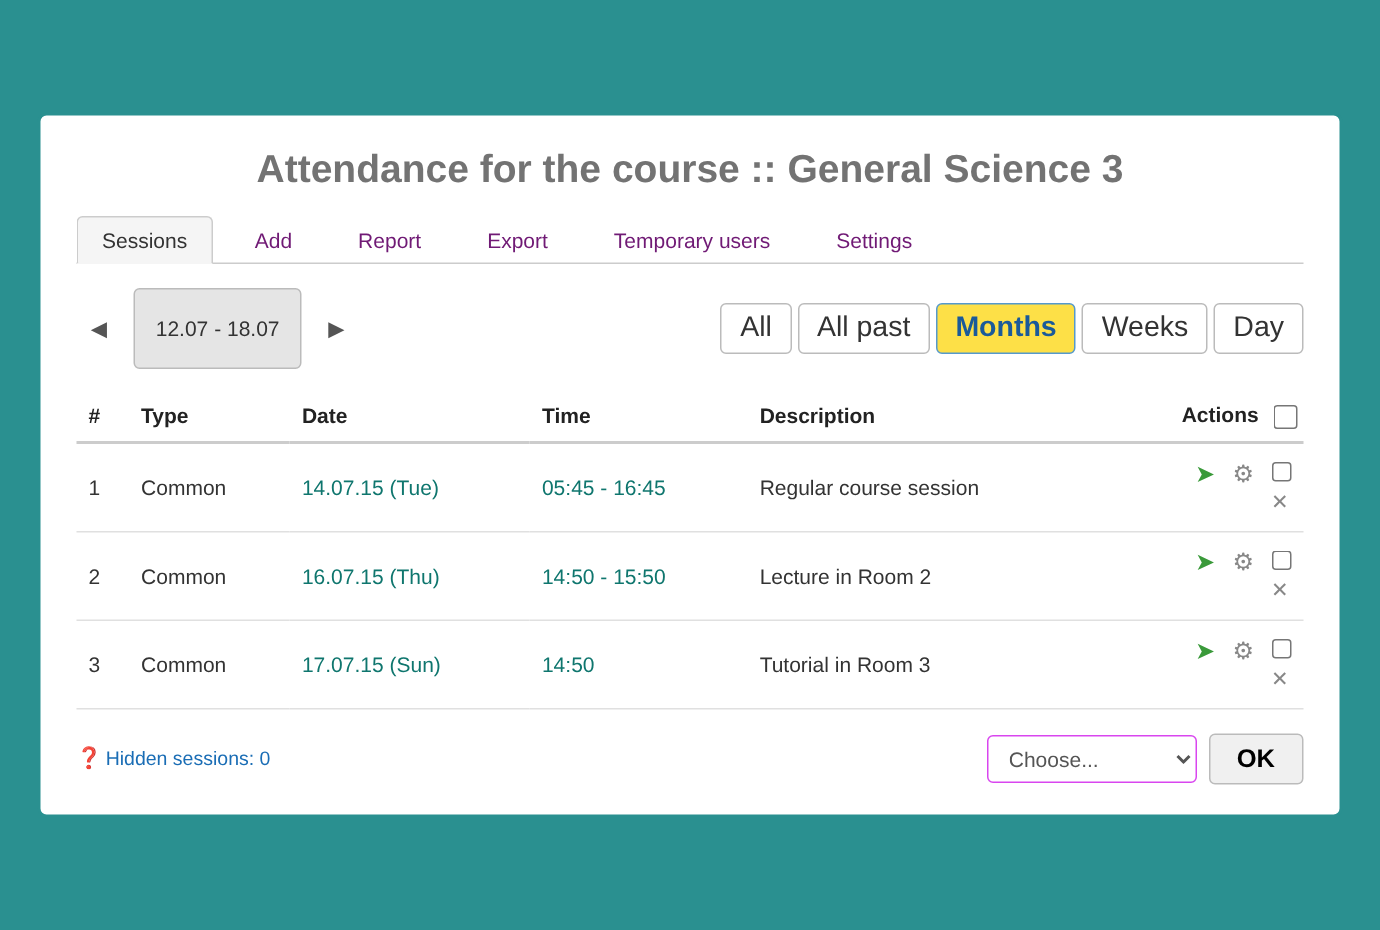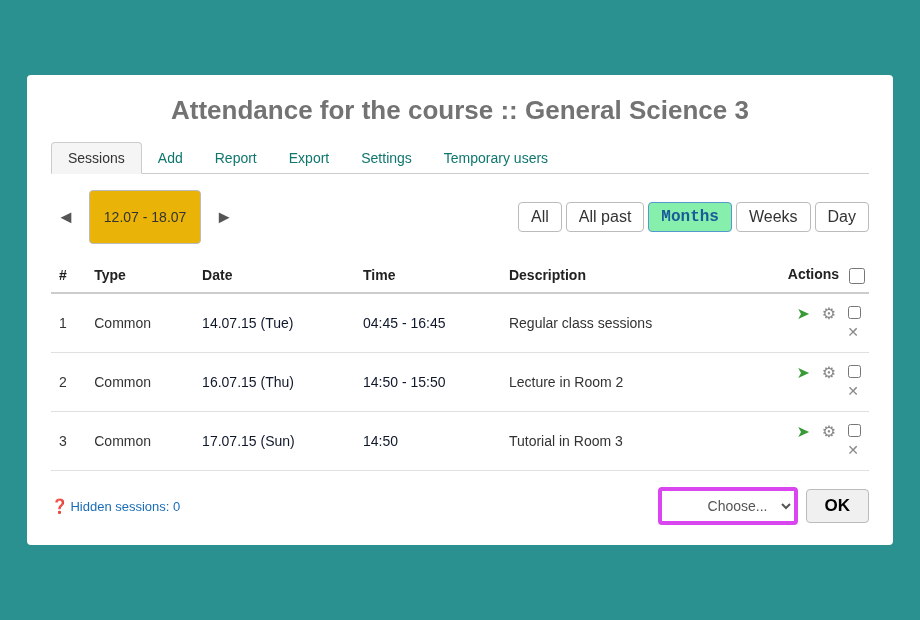--- a/index.html
+++ b/index.html
@@ -23,27 +23,27 @@
       font-size: 26px;
       font-weight: bold;
       text-align: center;
       margin-bottom: 16px;
       color: #737373;
     }
     .tabs {
       display: flex;
       border-bottom: 1px solid #ccc;
       margin-bottom: 16px;
-      gap: 0;
+      gap: 12px;
     }
     .tab {
       padding: 7px 16px;
       cursor: pointer;
       font-size: 14px;
-      color: #0f766e;
+      color: #701a75;
       background: none;
       border: none;
       border-radius: 0;
     }
     .tab.active {
       color: #333;
       background: #f5f5f5;
       border: 1px solid #ccc;
       border-bottom: 1px solid #f5f5f5;
       border-radius: 4px 4px 0 0;
@@ -63,48 +63,47 @@
     }
     .nav-arrow {
       background: none;
       border: none;
       font-size: 18px;
       color: #555;
       cursor: pointer;
       padding: 2px 6px;
     }
     .date-range-btn {
-      background: #eab308;
+      background: #e5e5e5;
       border: 1px solid #bbb;
       border-radius: 4px;
       padding: 18px 14px;
       font-size: 14px;
       color: #333;
       cursor: pointer;
     }
     .filter-btns {
       display: flex;
       align-items: center;
       gap: 4px;
     }
     .filter-btn {
       padding: 5px 12px;
-      font-size: 16px;
+      font-size: 19px;
       border: 1px solid #bbb;
       border-radius: 4px;
       background: #fff;
       color: #333;
       cursor: pointer;
     }
     .filter-btn.active {
-      background: #86efac;
+      background: #fde047;
       border-color: #5599cc;
       color: #1a5a9a;
       font-weight: bold;
-      font-family: Liberation Mono, monospace;
     }
 
     table {
       width: 100%;
       border-collapse: collapse;
       font-size: 14px;
     }
     thead tr {
       border-bottom: 2px solid #ccc;
     }
@@ -119,21 +118,21 @@
     }
     tbody tr {
       border-bottom: 1px solid #e0e0e0;
     }
     tbody td {
       padding: 10px 8px;
       vertical-align: middle;
       color: #333;
     }
     td.date-cell, td.time-cell {
-      color: #0f172a;
+      color: #0f766e;
     }
     .actions-cell {
       text-align: right;
       white-space: nowrap;
     }
     .action-icon {
       display: inline-block;
       width: 18px;
       height: 18px;
       cursor: pointer;
@@ -170,27 +169,26 @@
       margin-right: 2px;
     }
     .footer-right {
       display: flex;
       align-items: center;
       gap: 8px;
     }
     .choose-select {
       padding: 6px 10px;
       font-size: 14px;
-      border: 4px solid #d946ef;
+      border: 1px solid #d946ef;
       border-radius: 4px;
       background: #fff;
       color: #555;
       min-width: 140px;
       cursor: pointer;
-      text-align: right;
     }
     .ok-btn {
       padding: 6px 18px;
       font-size: 17px;
       background: #f0f0f0;
       border: 1px solid #bbb;
       border-radius: 4px;
       cursor: pointer;
       font-weight: bold;
     }
@@ -200,22 +198,22 @@
 <body>
 
 <div class="card">
   <div class="page-title">Attendance for the course :: General Science 3</div>
 
   <div class="tabs">
     <button class="tab active">Sessions</button>
     <button class="tab">Add</button>
     <button class="tab">Report</button>
     <button class="tab">Export</button>
+    <button class="tab">Temporary users</button>
     <button class="tab">Settings</button>
-    <button class="tab">Temporary users</button>
   </div>
 
   <div class="toolbar">
     <div class="date-nav">
       <button class="nav-arrow">◄</button>
       <button class="date-range-btn">12.07 - 18.07</button>
       <button class="nav-arrow">►</button>
     </div>
     <div class="filter-btns">
       <button class="filter-btn">All</button>
@@ -239,22 +237,22 @@
           <input type="checkbox" class="header-checkbox" style="margin-left: 6px; vertical-align: middle;">
         </th>
       </tr>
     </thead>
     <tbody>
 
       <tr>
         <td>1</td>
         <td>Common</td>
         <td class="date-cell">14.07.15 (Tue)</td>
-        <td class="time-cell">04:45 - 16:45</td>
-        <td>Regular class sessions</td>
+        <td class="time-cell">05:45 - 16:45</td>
+        <td>Regular course session</td>
         <td class="actions-cell">
           <div class="row-actions">
             <div class="row-actions-top">
               <span class="action-icon green" title="Go">➤</span>
               <span class="action-icon gray" title="Settings">⚙</span>
               <input type="checkbox" class="row-checkbox" style="">
             </div>
             <div>
               <span class="action-icon red" title="Delete" style="color:#888; font-size:14px;">✕</span>
             </div>

